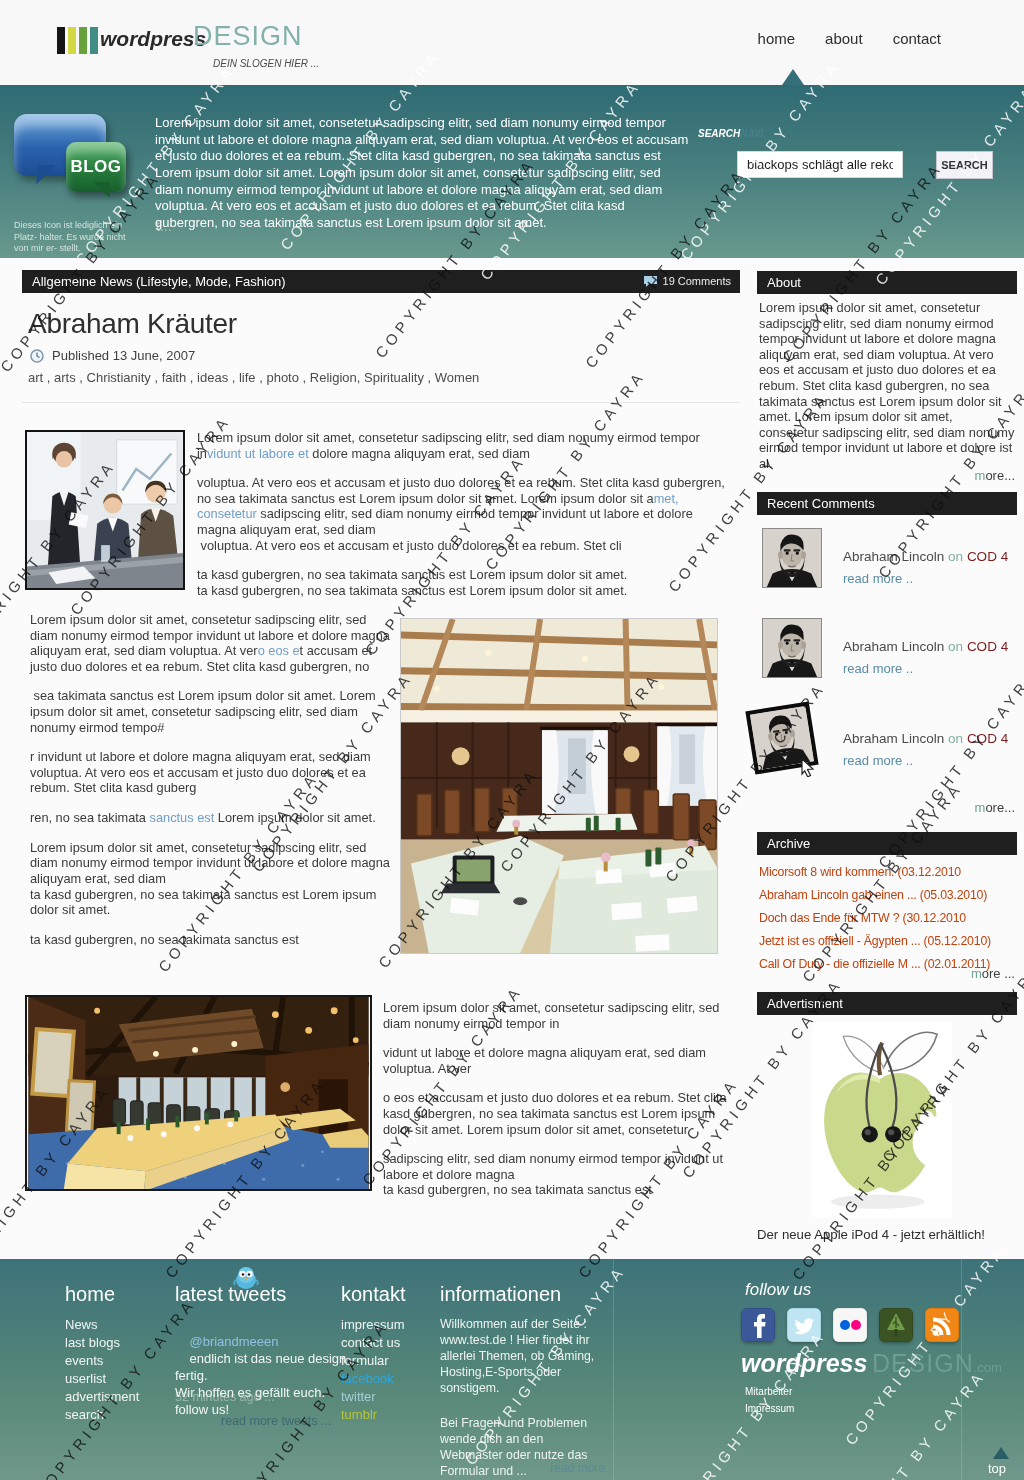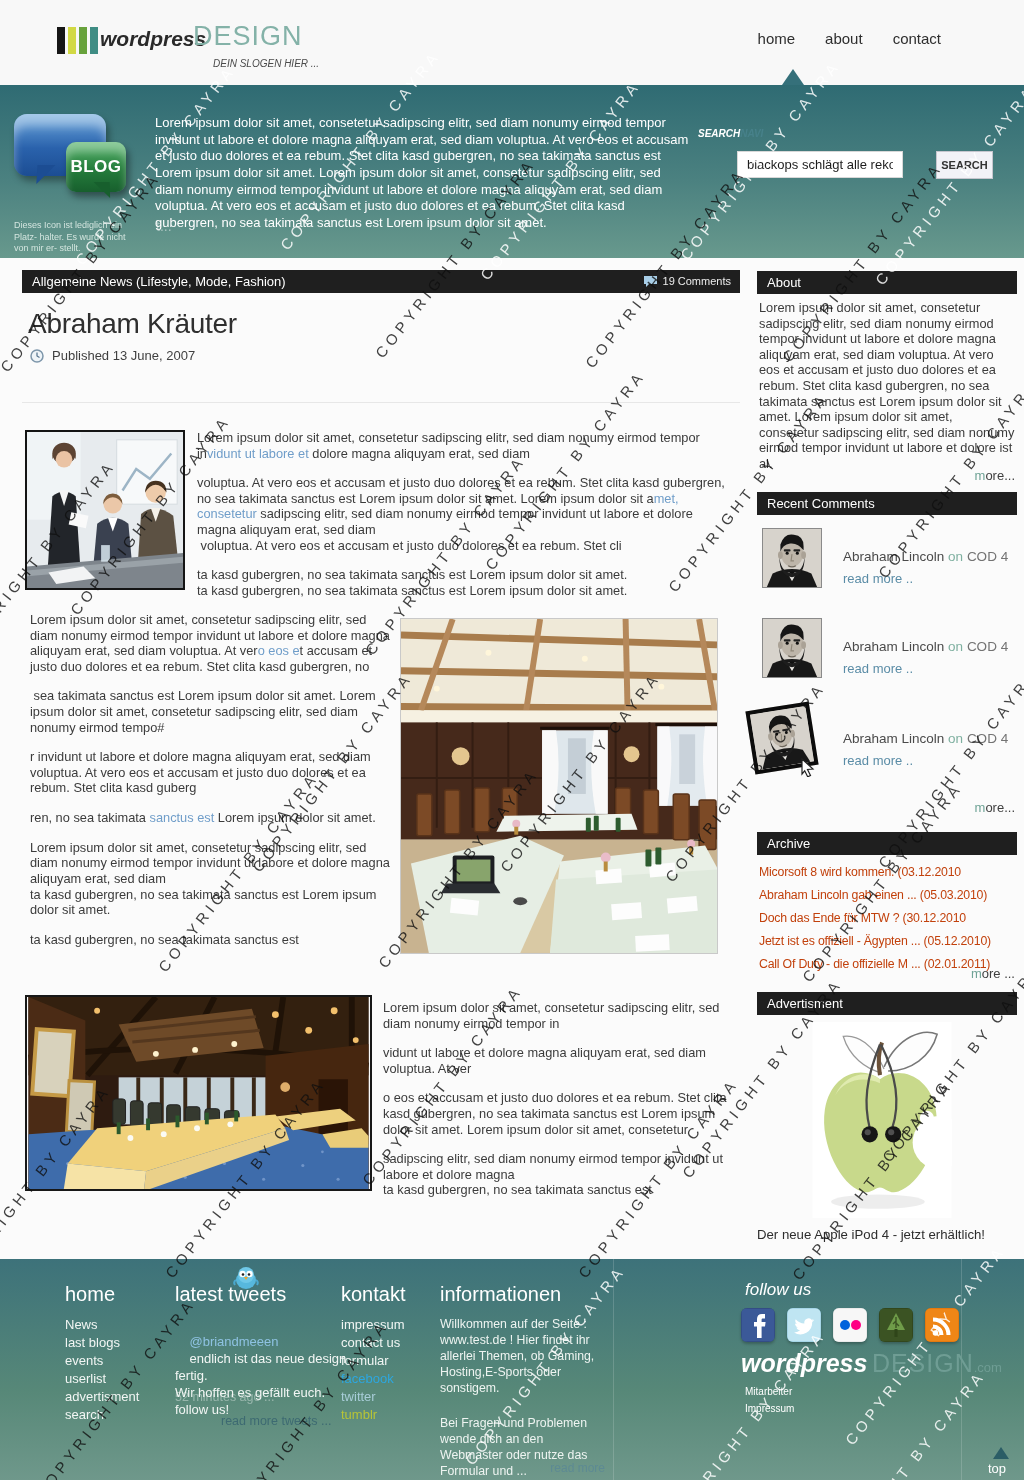--- a/index.html
+++ b/index.html
@@ -68,21 +68,21 @@
   .sec3-text { position:absolute; left:383px; top:1000px; width:352px; }
 
   
   .sb-bar { position:absolute; left:757px; width:260px; }
   .sb-text { position:absolute; left:759px; width:256px; }
   .morelink { display:block; position:absolute; left:757px; width:258px; text-align:right; font-size:13px; color:#3f3f3f; cursor:pointer; }
   .morelink::first-letter { color:#6fa396; }
   .avatar { position:absolute; width:60px; height:60px; border:1px solid #8a8a8a; background:#d7d3cc; }
   .avatar.tilted { border:4px solid #0c0c0c; transform:rotate(-9deg); width:64px; height:64px; }
   .cmt-line { position:absolute; font-size:13.5px; color:#333; }
-  .cmt-author { color:#4a4a4a; } .cmt-on { color:#7fb0a0; } .cmt-target { color:#737373; }
+  .cmt-author { color:#4a4a4a; } .cmt-on { color:#7fb0a0; } .cmt-target { color:#7f1d1d; }
   .readmore { position:absolute; font-size:13px; color:#5a8ca6; cursor:pointer; }
   .arch-list { position:absolute; left:759px; top:861px; width:258px; }
   .arch-item { display:block; font-size:12.3px; letter-spacing:-.2px; line-height:23px; color:#c2410c; white-space:nowrap; cursor:pointer; }
   .adv-img { position:absolute; left:812px; top:1022px; width:140px; height:196px; }
   .adv-caption { position:absolute; left:757px; top:1227px; width:262px; font-size:13.2px; color:#2d2d2d; }
 
   
   .footer { position:absolute; left:0; top:1259px; width:1024px; height:221px;
     background:linear-gradient(180deg,#3d727a 0%,#578878 60%,#6f988b 100%); }
   .f-sep { position:absolute; top:1259px; width:1px; height:221px; background:rgba(255,255,255,.16); }
@@ -165,20 +165,21 @@
     </span>
   </div>
   <h1 class="art-title">Abraham Kräuter</h1>
   <div class="art-meta">
     <svg width="14" height="14" viewBox="0 0 14 14">
       <circle cx="7" cy="7" r="6" fill="#eef4f8" stroke="#7d96aa" stroke-width="1.5"></circle>
       <path d="M7 3.5V7l2.5 1.5" stroke="#52718c" stroke-width="1.2" fill="none"></path>
     </svg>
     <span>Published 13 June, 2007</span>
   </div>
+  <div class="art-tags">art , arts , Christianity , faith , ideas , life , photo , Religion, Spirituality , Women</div>
   <div class="divider"></div>
 
   <svg class="img-frame img1" viewBox="0 0 160 160">
     <rect width="160" height="160" fill="#e7ebee"></rect>
     <rect x="0" y="0" width="55" height="90" fill="#f0f4f6"></rect>
     <rect x="92" y="8" width="62" height="66" fill="#f7f9fa" stroke="#d5dbdf"></rect>
     <polyline points="98,60 112,38 126,48 148,22" stroke="#9db5c6" stroke-width="2.5" fill="none"></polyline>
     <ellipse cx="38" cy="22" rx="12" ry="11" fill="#5d4433"></ellipse>
     <circle cx="38" cy="28" r="8.5" fill="#eac3a4"></circle>
     <path d="M26,28 q0,-16 12,-16 q12,0 12,16 q-4,-10 -12,-10 q-8,0 -12,10" fill="#5d4433"></path>

